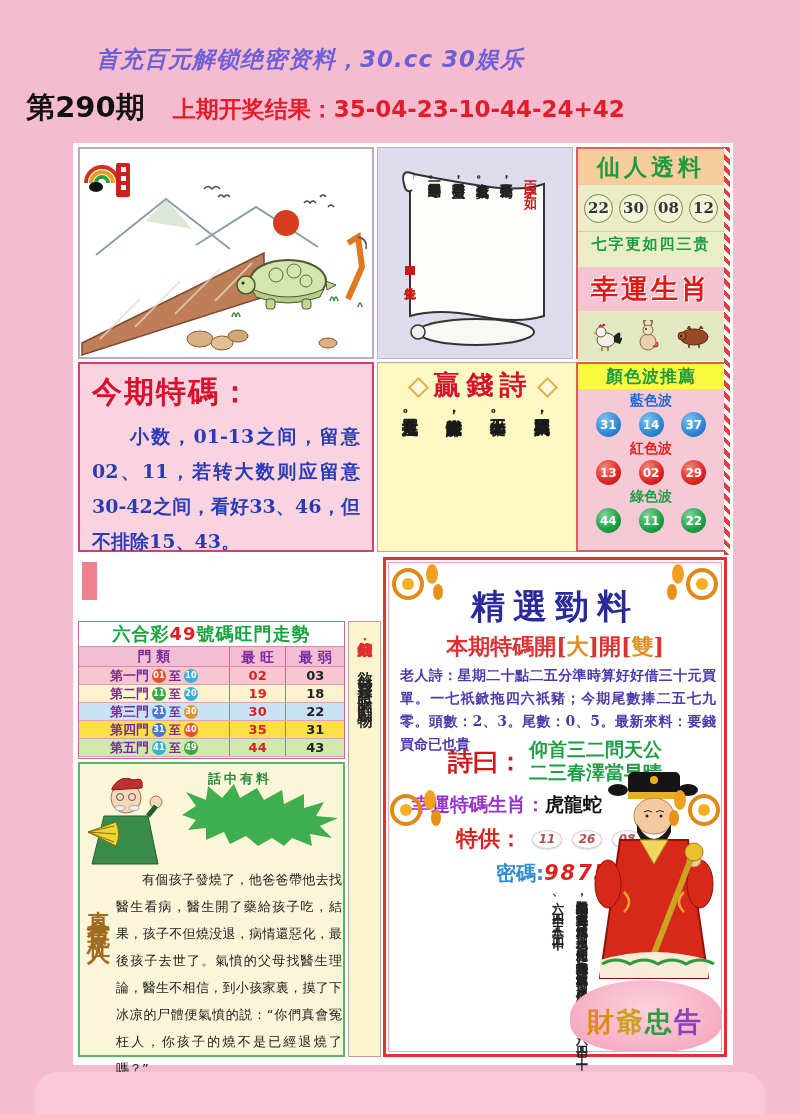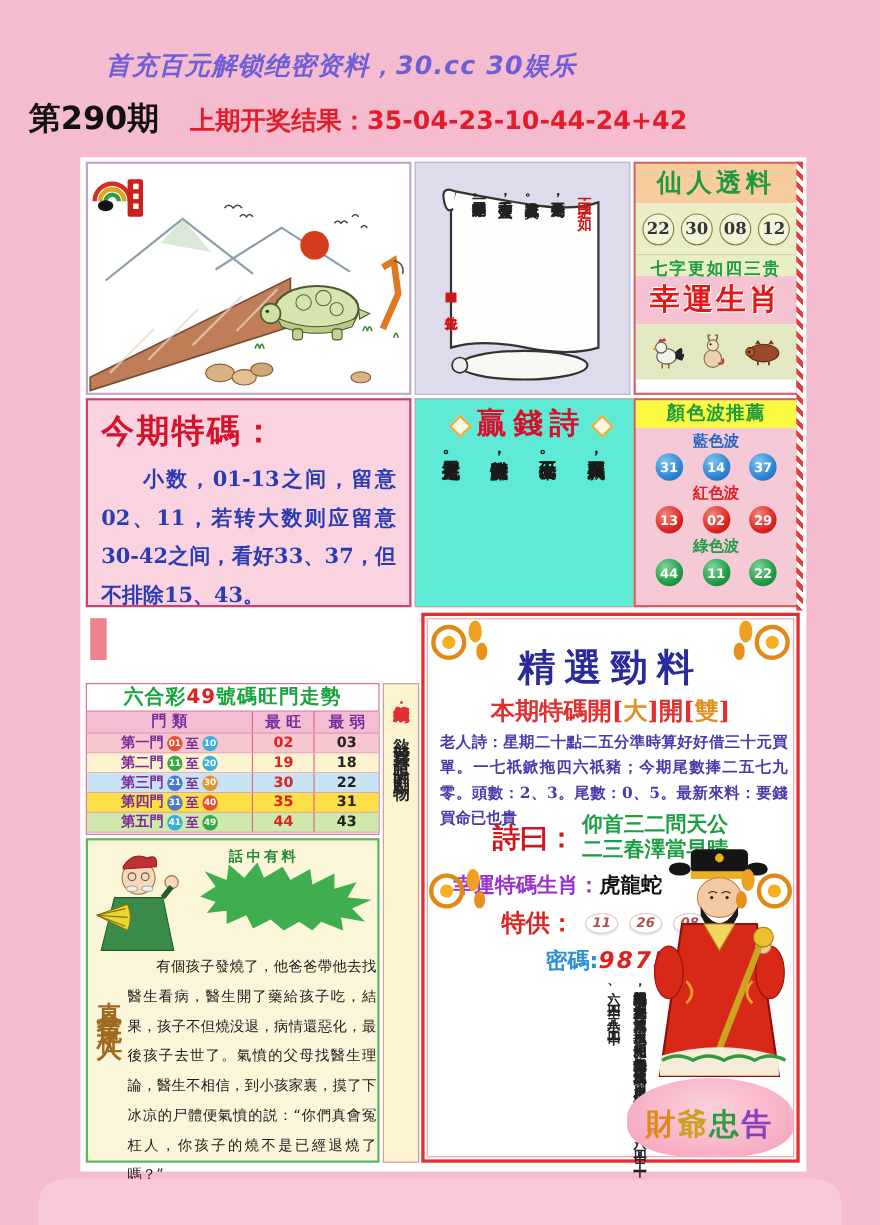--- a/index.html
+++ b/index.html
@@ -35,35 +35,35 @@
   .seal { display:inline-block; width:10px; height:9px; background:#cc1818; margin-bottom:2px; }
 
   
   .p-right { left:503px; top:4px; width:150px; height:212px; border:2px solid #d86060; }
   .xr-title { height:36px; background:#f7cd9d; color:#1f9a3f; font-weight:bold; font-size:23px;
     text-align:center; letter-spacing:4px; line-height:36px; }
   .xr-nums { height:46px; background:#e9eec6; display:flex; align-items:center; justify-content:space-evenly; }
   .xr-ball { width:29px; height:29px; border:1.5px solid #8a7a40; border-radius:50%;
     display:flex; align-items:center; justify-content:center; font-size:15px; font-weight:bold;
     color:#333; background:#f2f4da; font-family:"DejaVu Serif",serif;}
-  .xr-line { height:20px; background:#e9eec6; color:#1f9a3f; font-weight:bold; font-size:15px;
+  .xr-line { height:36px; background:#e9eec6; color:#1f9a3f; font-weight:bold; font-size:15px;
     text-align:center; line-height:24px; letter-spacing:2px; border-top:1px solid #cfd4a2;}
   .sx-title { height:44px; background:#f6c3d2; color:#e01818; font-weight:bold; font-size:27px;
     text-align:center; line-height:44px; letter-spacing:3px;
     text-shadow:1px 1px 0 #fff, -1px -1px 0 #fff; }
   .sx-animals { height:50px; background:#e2e9c2; display:flex; align-items:center; justify-content:space-evenly; }
 
   
   .p-tema { left:5px; top:219px; width:296px; height:190px; background:#f9d4e0; border:2px solid #d04070; padding:8px 12px; }
   .tema-title { color:#d6112c; font-weight:bold; font-size:30px; letter-spacing:2px; font-family:"DejaVu Serif",serif; }
   .tema-body { margin-top:6px; color:#2a3bb4; font-weight:bold; font-size:19px; line-height:35px;
     font-family:"DejaVu Serif",serif; text-indent:2em; text-align:justify; }
 
   
-  .p-poem { left:304px; top:219px; width:212px; height:190px; background:#5eead4; border:1px solid #d898a8; }
+  .p-poem { left:304px; top:219px; width:212px; height:190px; background:#fef9c3; border:1px solid #d898a8; }
   .poem-title { position:relative; text-align:center; margin-top:4px; height:34px; }
   .poem-title .t { color:#d6112c; font-weight:bold; font-size:27px; letter-spacing:6px;
     font-family:"DejaVu Serif",serif; position:relative; z-index:1;}
   .diamond { display:inline-block; width:15px; height:15px; border:2px solid #e0b040; background:#fdf6e0;
     transform:rotate(45deg); margin:0 2px 4px 2px; vertical-align:middle;}
   .poem-cols { position:absolute; left:10px; top:44px; width:176px; height:140px;
     font-size:16px; font-weight:bold; font-family:"DejaVu Serif",serif; color:#1a1a1a; }
   .poem-cols div { line-height:44px; }
 
   
@@ -276,21 +276,21 @@
         <ellipse cx="5" cy="13" rx="4" ry="4" fill="#aa5a30" stroke="#5a2a10"></ellipse>
         <circle cx="4" cy="13" r="1.2" fill="#3a1a08"></circle>
         <path d="M10 6 l2 -3 l2 3 M22 6 l2 -3 l2 3" stroke="#5a2a10" fill="#9a4a28"></path>
         <path d="M12 22 l0 3 M22 22 l0 3" stroke="#5a2a10" stroke-width="1.5"></path>
       </svg>
     </div>
   </div>
 
   <div class="panel p-tema">
     <div class="tema-title">今期特碼：</div>
-    <div class="tema-body serif">小数，01-13之间，留意02、11，若转大数则应留意30-42之间，看好33、37，但不排除15、43。</div>
+    <div class="tema-body serif">小数，01-13之间，留意02、11，若转大数则应留意30-42之间，看好33、46，但不排除15、43。</div>
   </div>
 
   <div class="panel p-poem">
     <div class="poem-title">
       <span class="diamond"></span>
       <span class="t">贏錢詩</span>
       <span class="diamond"></span>
     </div>
     <div class="poem-cols vert">
       <div>男人買碼就不同，</div>

